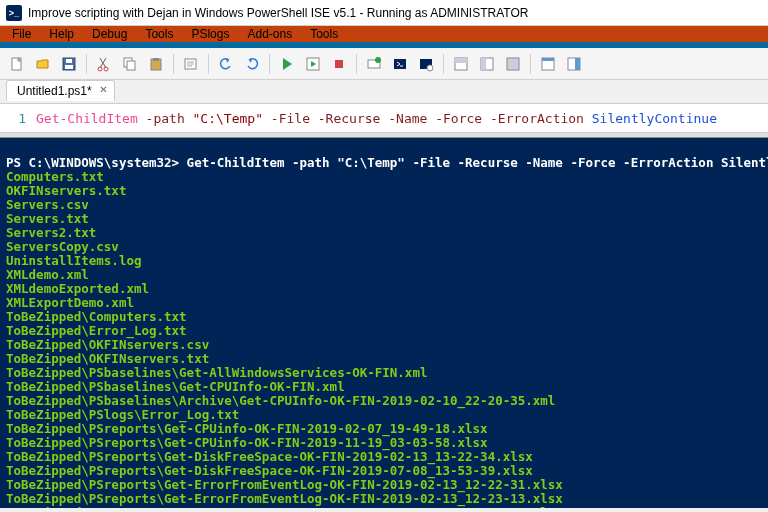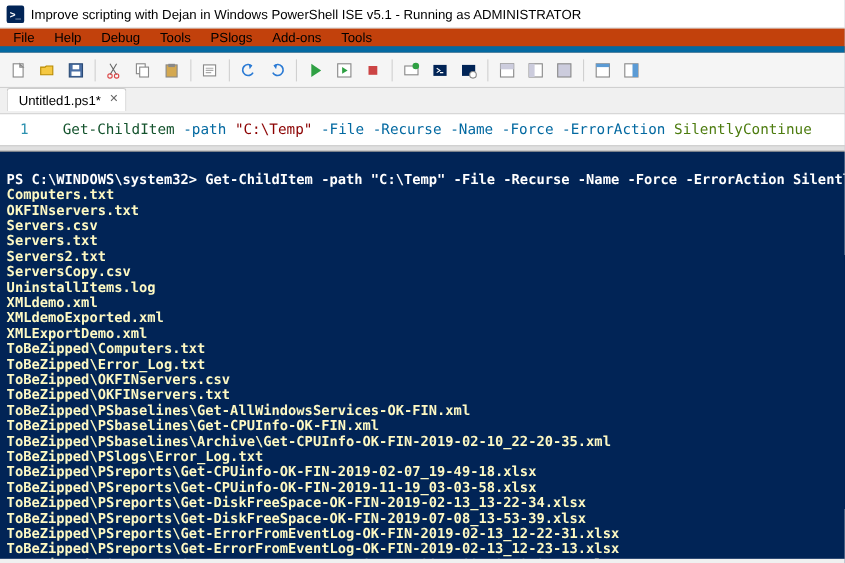--- a/index.html
+++ b/index.html
@@ -10,28 +10,28 @@
   .menubar { background: #c2410c; height: 22px; display: flex; align-items: center; padding: 0 4px; gap: 2px; border-bottom: 6px solid #0369a1; }
   .menubar .menu-item { padding: 2px 8px; cursor: default; font-size: 12px; }
   .toolbar { background: #f5f5f5; height: 32px; display: flex; align-items: center; padding: 0 6px; gap: 4px; border-bottom: 1px solid #d0d0d0; }
   .tbtn { width: 22px; height: 22px; display: flex; align-items: center; justify-content: center; border-radius: 2px; cursor: default; }
   .tsep { width: 1px; height: 20px; background: #d0d0d0; margin: 0 2px; }
   .tab-strip { background: #f0f0f0; height: 24px; display: flex; align-items: flex-start; padding: 0 6px; border-bottom: 1px solid #ccc; }
   .tab { background: #fff; border: 1px solid #ccc; border-bottom: none; padding: 3px 22px 3px 10px; font-size: 12px; position: relative; border-radius: 3px 3px 0 0; }
   .tab .tab-close { position: absolute; right: 6px; top: 3px; font-size: 10px; color: #666; }
   .editor { background: #fff; padding: 4px 8px; font-family: "Lucida Console","Consolas",monospace; font-size: 13px; height: 28px; display:flex; align-items:center;}
   .editor .lineno { color: #2b91af; width: 28px; display: inline-block; text-align: right; padding-right: 10px; }
-  .tok-cmd { color: #14532d; margin-left: 21px; }
-  .tok-param { color: #0369a1; }
+  .tok-cmd { color: #ec4899; }
+  .tok-param { color: #7f1d1d; }
   .tok-str { color: #8b0000; }
-  .tok-arg { color: #4d7c0f; }
+  .tok-arg { color: #1d4ed8; }
   .splitter { height: 6px; background: #e0e0e0; border-top:1px solid #ccc; border-bottom:1px solid #888;}
   .console { background: #012456; color: #eeedf0; font-family: "Lucida Console","Consolas",monospace; font-size: 12.5px; line-height: 14px; padding: 4px 6px; height: 370px; overflow: hidden; white-space: pre; font-weight: bold;}
   .console .prompt-line { color: #fff; }
-  .console .out-line { color: #fef9c3; }
+  .console .out-line { color: #84cc16; }
   svg { display: block; }
 </style>
 </head>
 <body>
 
 <div class="titlebar">
   <div class="ise-icon">&gt;_</div>
   <div class="title-text">Improve scripting with Dejan in Windows PowerShell ISE v5.1 - Running as ADMINISTRATOR</div>
 </div>
 

